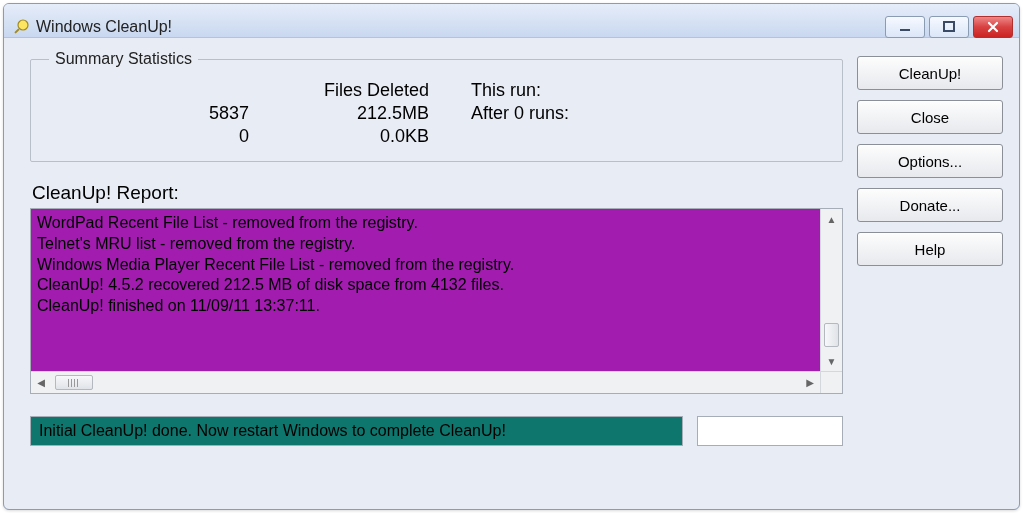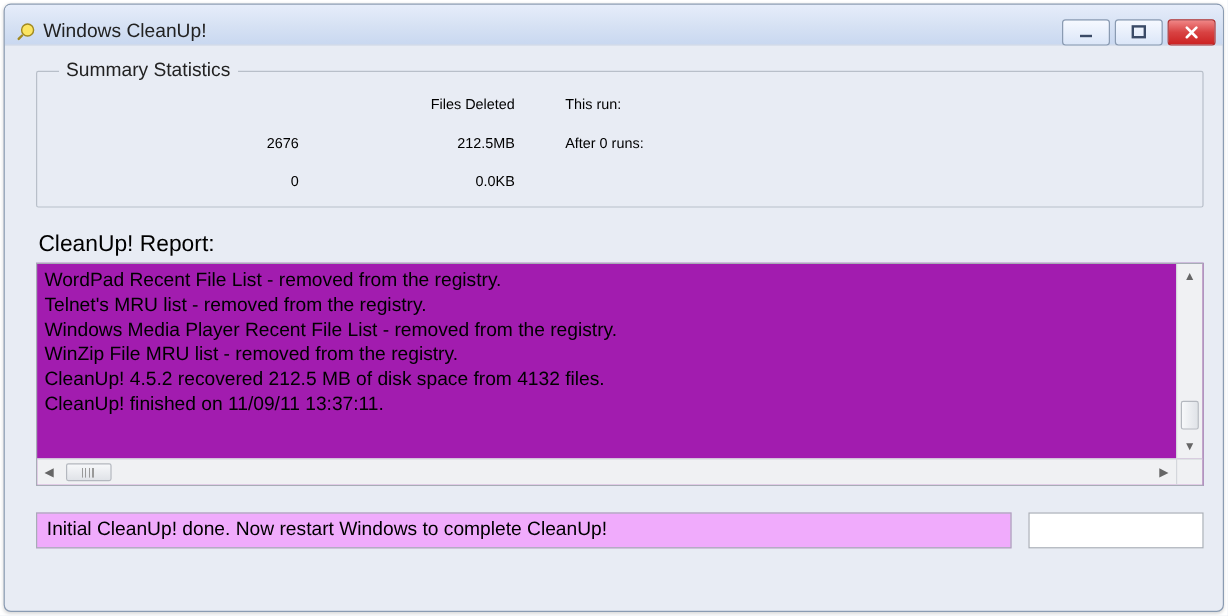--- a/index.html
+++ b/index.html
@@ -80,22 +80,22 @@
       position: relative;
     }
     fieldset.groupbox legend {
       padding: 0 6px;
       color: #222;
       font-size: 16px;
     }
     .stats-grid {
       display: grid;
       grid-template-columns: 220px 180px 180px;
-      row-gap: 18px;
-      font-size: 12px;
+      row-gap: 2px;
+      font-size: 18px;
     }
     .stats-grid .hcell { text-align: right; padding-right: 20px; }
     .stats-grid .lcell { padding-left: 22px; }
     .stats-grid .vcell { text-align: right; padding-right: 20px; }
     .section-label { font-size: 19px; margin-bottom: 4px; padding-left: 2px; }
     .report-box {
       border: 1px solid #a7adb6;
       background: #a21caf;
       height: 186px;
       position: relative;
@@ -174,21 +174,21 @@
     }
     .statusrow {
       margin-top: 22px;
       display: flex;
       gap: 14px;
     }
     .status-main {
       flex: 1;
       height: 30px;
       border: 1px solid #a7adb6;
-      background: #f0abfc;
+      background: #0f766e;
       padding: 3px 8px;
       font-size: 16px;
       line-height: 22px;
     }
     .status-side {
       width: 146px; height: 30px;
       border: 1px solid #a7adb6;
       background: #fff;
     }
   </style>
@@ -225,37 +225,36 @@
   <div class="client">
     <div class="leftcol">
 
       <fieldset class="groupbox">
         <legend>Summary Statistics</legend>
         <div class="stats-grid">
           <div class="lcell"></div>
           <div class="hcell">Files Deleted</div>
 
           <div class="lcell">This run:</div>
-          <div class="vcell">2676</div>
+          <div class="vcell">5837</div>
           <div class="vcell">212.5MB</div>
 
           <div class="lcell">After 0 runs:</div>
           <div class="vcell">0</div>
           <div class="vcell">0.0KB</div>
         </div>
       </fieldset>
 
       <div class="section-label">CleanUp! Report:</div>
 
       <div class="report-box">
         <div class="report-content">
           <div>WordPad Recent File List - removed from the registry.</div>
           <div>Telnet's MRU list - removed from the registry.</div>
           <div>Windows Media Player Recent File List - removed from the registry.</div>
-          <div>WinZip File MRU list - removed from the registry.</div>
           <div>CleanUp! 4.5.2 recovered 212.5 MB of disk space from 4132 files.</div>
           <div>CleanUp! finished on 11/09/11 13:37:11.</div>
         </div>
         <div class="vscroll">
           <div class="arrow">▲</div>
           <div class="track">
             <div class="thumb"></div>
           </div>
           <div class="arrow">▼</div>
         </div>
@@ -271,15 +270,22 @@
         <div class="corner-box"></div>
       </div>
 
       <div class="statusrow">
         <div class="status-main">Initial CleanUp! done. Now restart Windows to complete CleanUp!</div>
         <div class="status-side"></div>
       </div>
 
     </div>
 
+    <div class="rightcol">
+      <div class="btn">CleanUp!</div>
+      <div class="btn">Close</div>
+      <div class="btn">Options...</div>
+      <div class="btn">Donate...</div>
+      <div class="btn">Help</div>
+    </div>
 
   </div>
 </div>
 
 </body></html>

